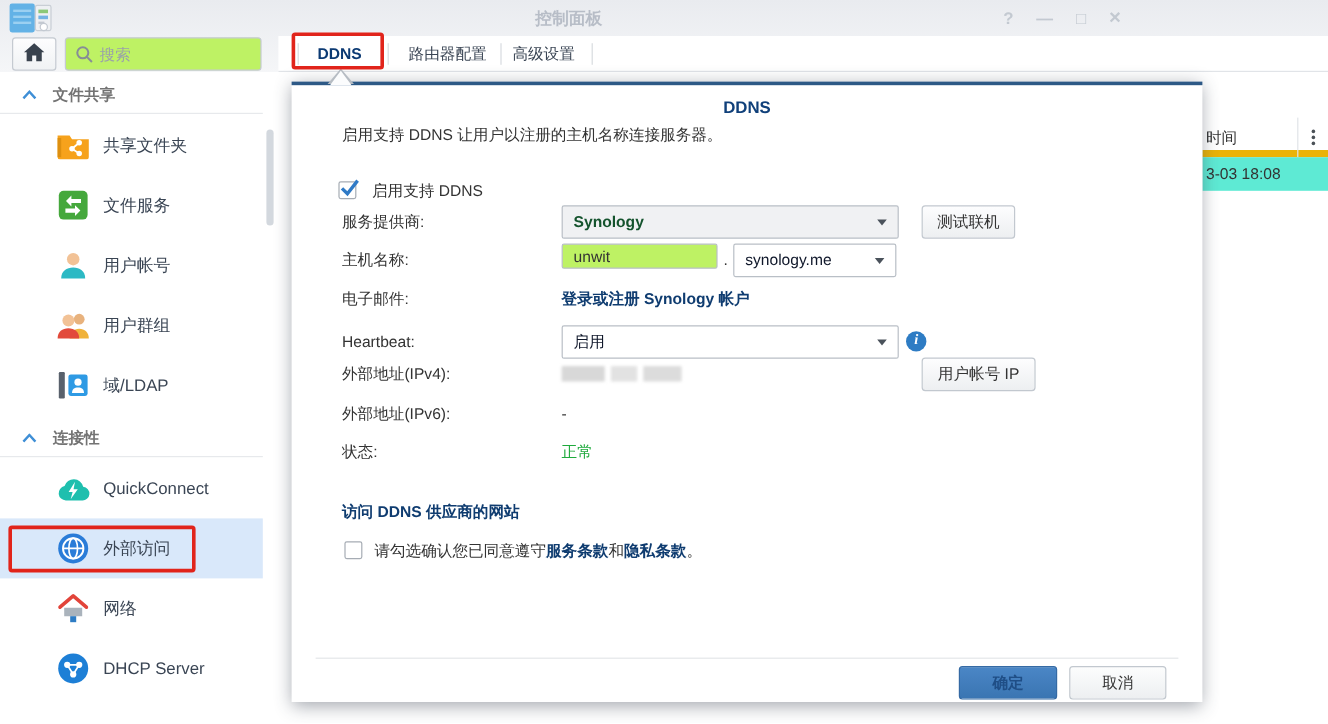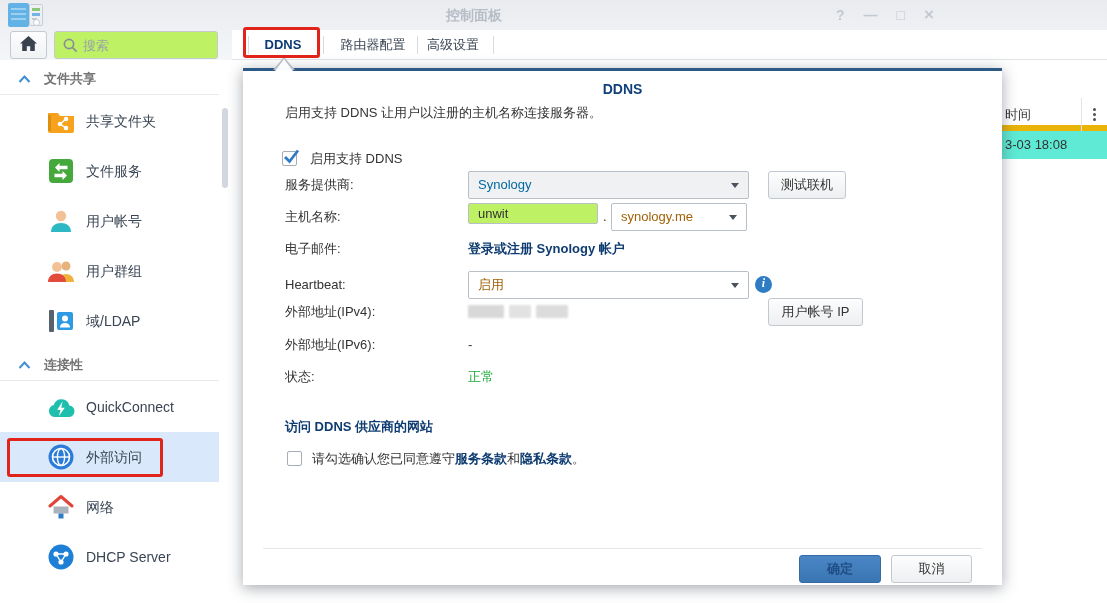--- a/index.html
+++ b/index.html
@@ -87,23 +87,23 @@
 
   .enrow { position:absolute; left:0; top:74px; width:100%; height:28px;margin-left:12px; }
   .cb { position:absolute; width:15px; height:15px; background:#fff; border:1px solid #a6acb4; border-radius:2px; cursor:pointer; }
   .cb svg { position:absolute; left:-1px; top:-4px; }
   .enrow .cb { left:27px; top:6px; }
   .enrow .enlabel { position:absolute; left:55px; line-height:28px; color:#333; }
 
   .frow { position:absolute; left:42px; right:20px; height:28px; }
   .flabel { position:absolute; left:0; top:0; line-height:28px; color:#333; }
   .select { position:absolute; top:0; height:28px; background:#fff; border:1px solid #b9bfc6; border-radius:2px; cursor:pointer; }
-  .select .val { position:absolute; left:9px; line-height:26px; color:#a16207; white-space:nowrap; }
+  .select .val { position:absolute; left:9px; line-height:26px; color:#0f172a; white-space:nowrap; }
   .select.gray { background:#f0f1f3; }
-  .select.gray .val { color:#0369a1; }
+  .select.gray .val { color:#14532d;font-weight:bold; }
   .select .arr { position:absolute; right:9px; top:11px; width:0; height:0;
                  border-left:4px solid transparent; border-right:4px solid transparent; border-top:5px solid #4a525b; }
   .tinput { position:absolute; top:0; height:21px; background:#bef264; border:1px solid #b9bfc6; border-radius:2px;
             padding-left:9px; font:13px "Liberation Sans",sans-serif; color:#333; outline:none; }
   .dotsep { position:absolute; left:318px; line-height:28px; color:#333; }
   .btn { position:absolute; height:28px; line-height:26px; text-align:center; border-radius:3px; cursor:pointer; }
   .btn.light { background:linear-gradient(#fdfdfe,#edeff1); border:1px solid #c2c8cf; color:#333; }
   .dlink { font-weight:bold; color:#0f3c70; cursor:pointer; }
   .email-link { position:absolute; left:183px; line-height:28px; }
   .info { position:absolute; left:470px; top:5px; width:17px; height:17px; background:#2e7cc4; border-radius:50%;

